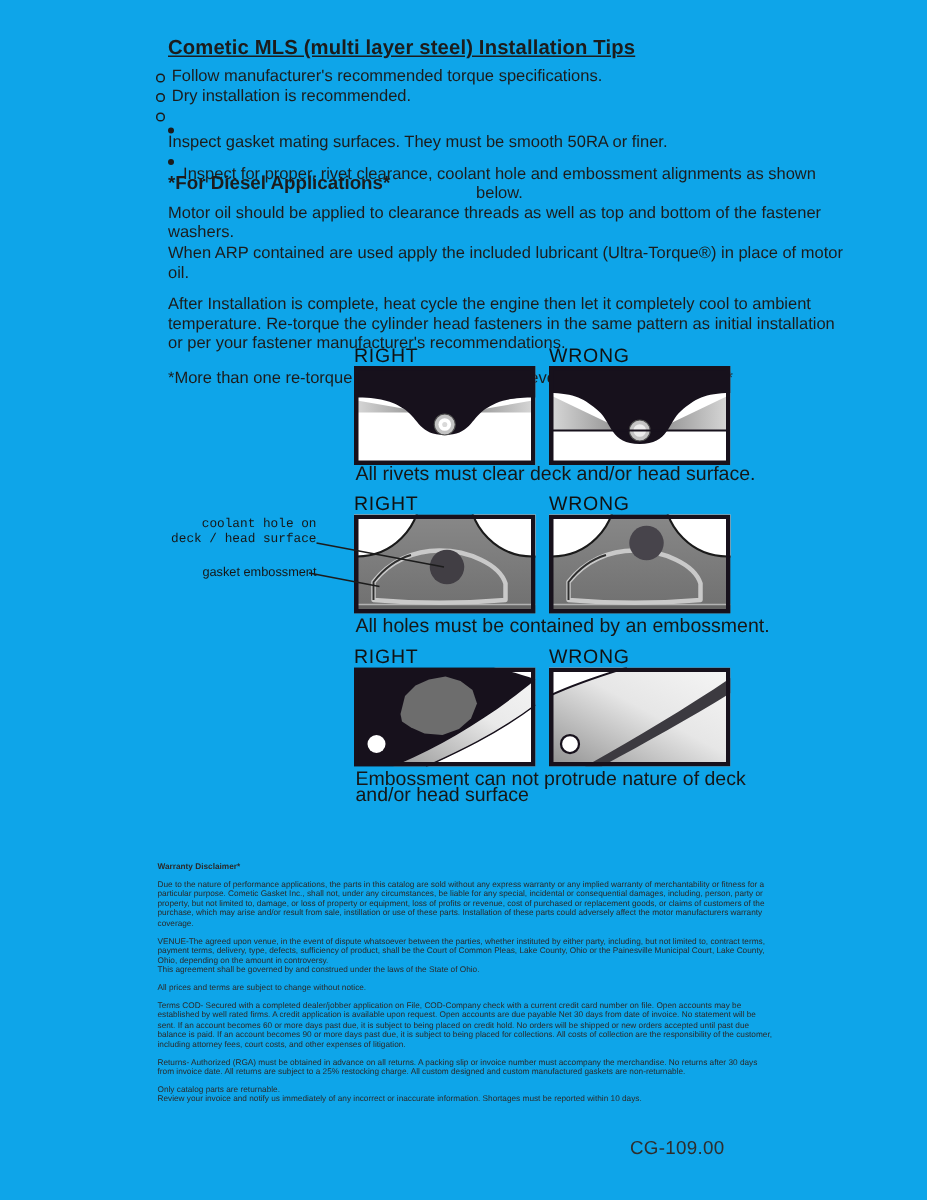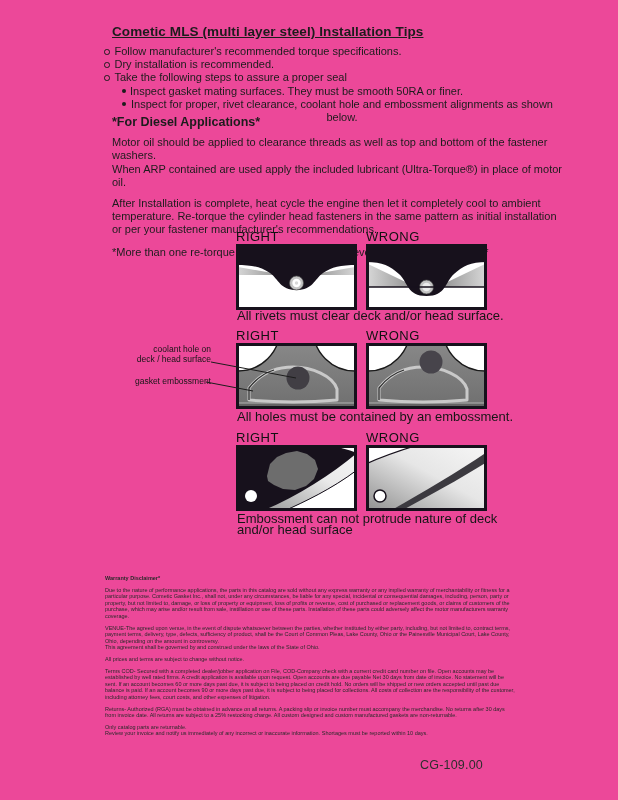--- a/index.html
+++ b/index.html
@@ -1,37 +1,37 @@
 <!DOCTYPE html>
 <html><head>
 <meta charset="utf-8">
 <style>
   html,body{margin:0;padding:0;background:#e8e8e8;}
-  .page{position:relative;width:618px;height:800px;background:#ec4899;overflow:hidden;
+  .page{position:relative;width:618px;height:800px;background:#0ea5e9;overflow:hidden;
         font-family:"Liberation Sans",sans-serif;color:#1c1c1c;}
   .abs{position:absolute;}
 
   .title{left:112px;top:24px;font-size:13.5px;font-weight:bold;text-decoration:underline;letter-spacing:.1px;}
 
   .tips{left:104px;top:45px;font-size:11px;line-height:13.2px;width:450px;}
   .b-row{display:flex;align-items:flex-start;text-align:center;}
-  .b-row.sub{margin-left:18px;}
+  .b-row.sub{margin-left:8px;flex-direction:column;}
   .marker-o{flex:0 0 auto;width:3.5px;height:3.5px;border:1px solid #1c1c1c;border-radius:50%;margin:4px 5px 0 0;}
   .marker-f{flex:0 0 auto;width:4px;height:4px;background:#1c1c1c;border-radius:50%;margin:4px 4px 0 0;}
 
   .diesel{left:112px;top:116px;width:450px;font-size:11px;line-height:13.2px;}
   .diesel h2{margin:0 0 7px 0;font-size:12.5px;font-weight:bold;}
   .dpara{margin:0 0 8px 0;}
   .dnote{margin-top:9px;}
 
   .dg-label{width:121px;text-align:left;font-size:13px;letter-spacing:.5px;color:#111;}
   .dg-caption{left:237px;font-size:13px;color:#161616;line-height:10.8px;}
   .panel{width:121px;height:66px;display:block;}
 
-  .side-labels{left:110px;top:344px;width:101px;text-align:right;font-size:8.5px;line-height:10px;color:#161616;}
+  .side-labels{left:110px;top:344px;width:101px;text-align:right;font-size:8.5px;line-height:10px;color:#161616;font-family:Liberation Mono, monospace;}
   .side-label2{left:110px;top:376px;width:101px;text-align:right;font-size:8.5px;color:#161616;}
 
   .legal{left:105px;top:575px;width:412px;font-size:5.5px;line-height:6.6px;color:#2a2a2a;}
   .legal .lg-h{font-weight:bold;margin:0 0 5px 0;}
   .legal p{margin:0 0 5px 0;}
   .legal p.tight{margin:0;}
 
   .docnum{left:420px;top:758px;font-size:12.5px;color:#2e2e2e;letter-spacing:.2px;}
 </style>
 </head>
@@ -45,21 +45,20 @@
     <div class="b-row">
       <span class="marker-o"></span>
       <span>Follow manufacturer's recommended torque specifications.</span>
     </div>
     <div class="b-row">
       <span class="marker-o"></span>
       <span>Dry installation is recommended.</span>
     </div>
     <div class="b-row">
       <span class="marker-o"></span>
-      <span>Take the following steps to assure a proper seal</span>
     </div>
     <div class="b-row sub">
       <span class="marker-f"></span>
       <span>Inspect gasket mating surfaces.  They must be smooth 50RA or finer.</span>
     </div>
     <div class="b-row sub">
       <span class="marker-f"></span>
       <span>Inspect for proper, rivet clearance, coolant hole and embossment alignments as shown below.</span>
     </div>
   </div>

